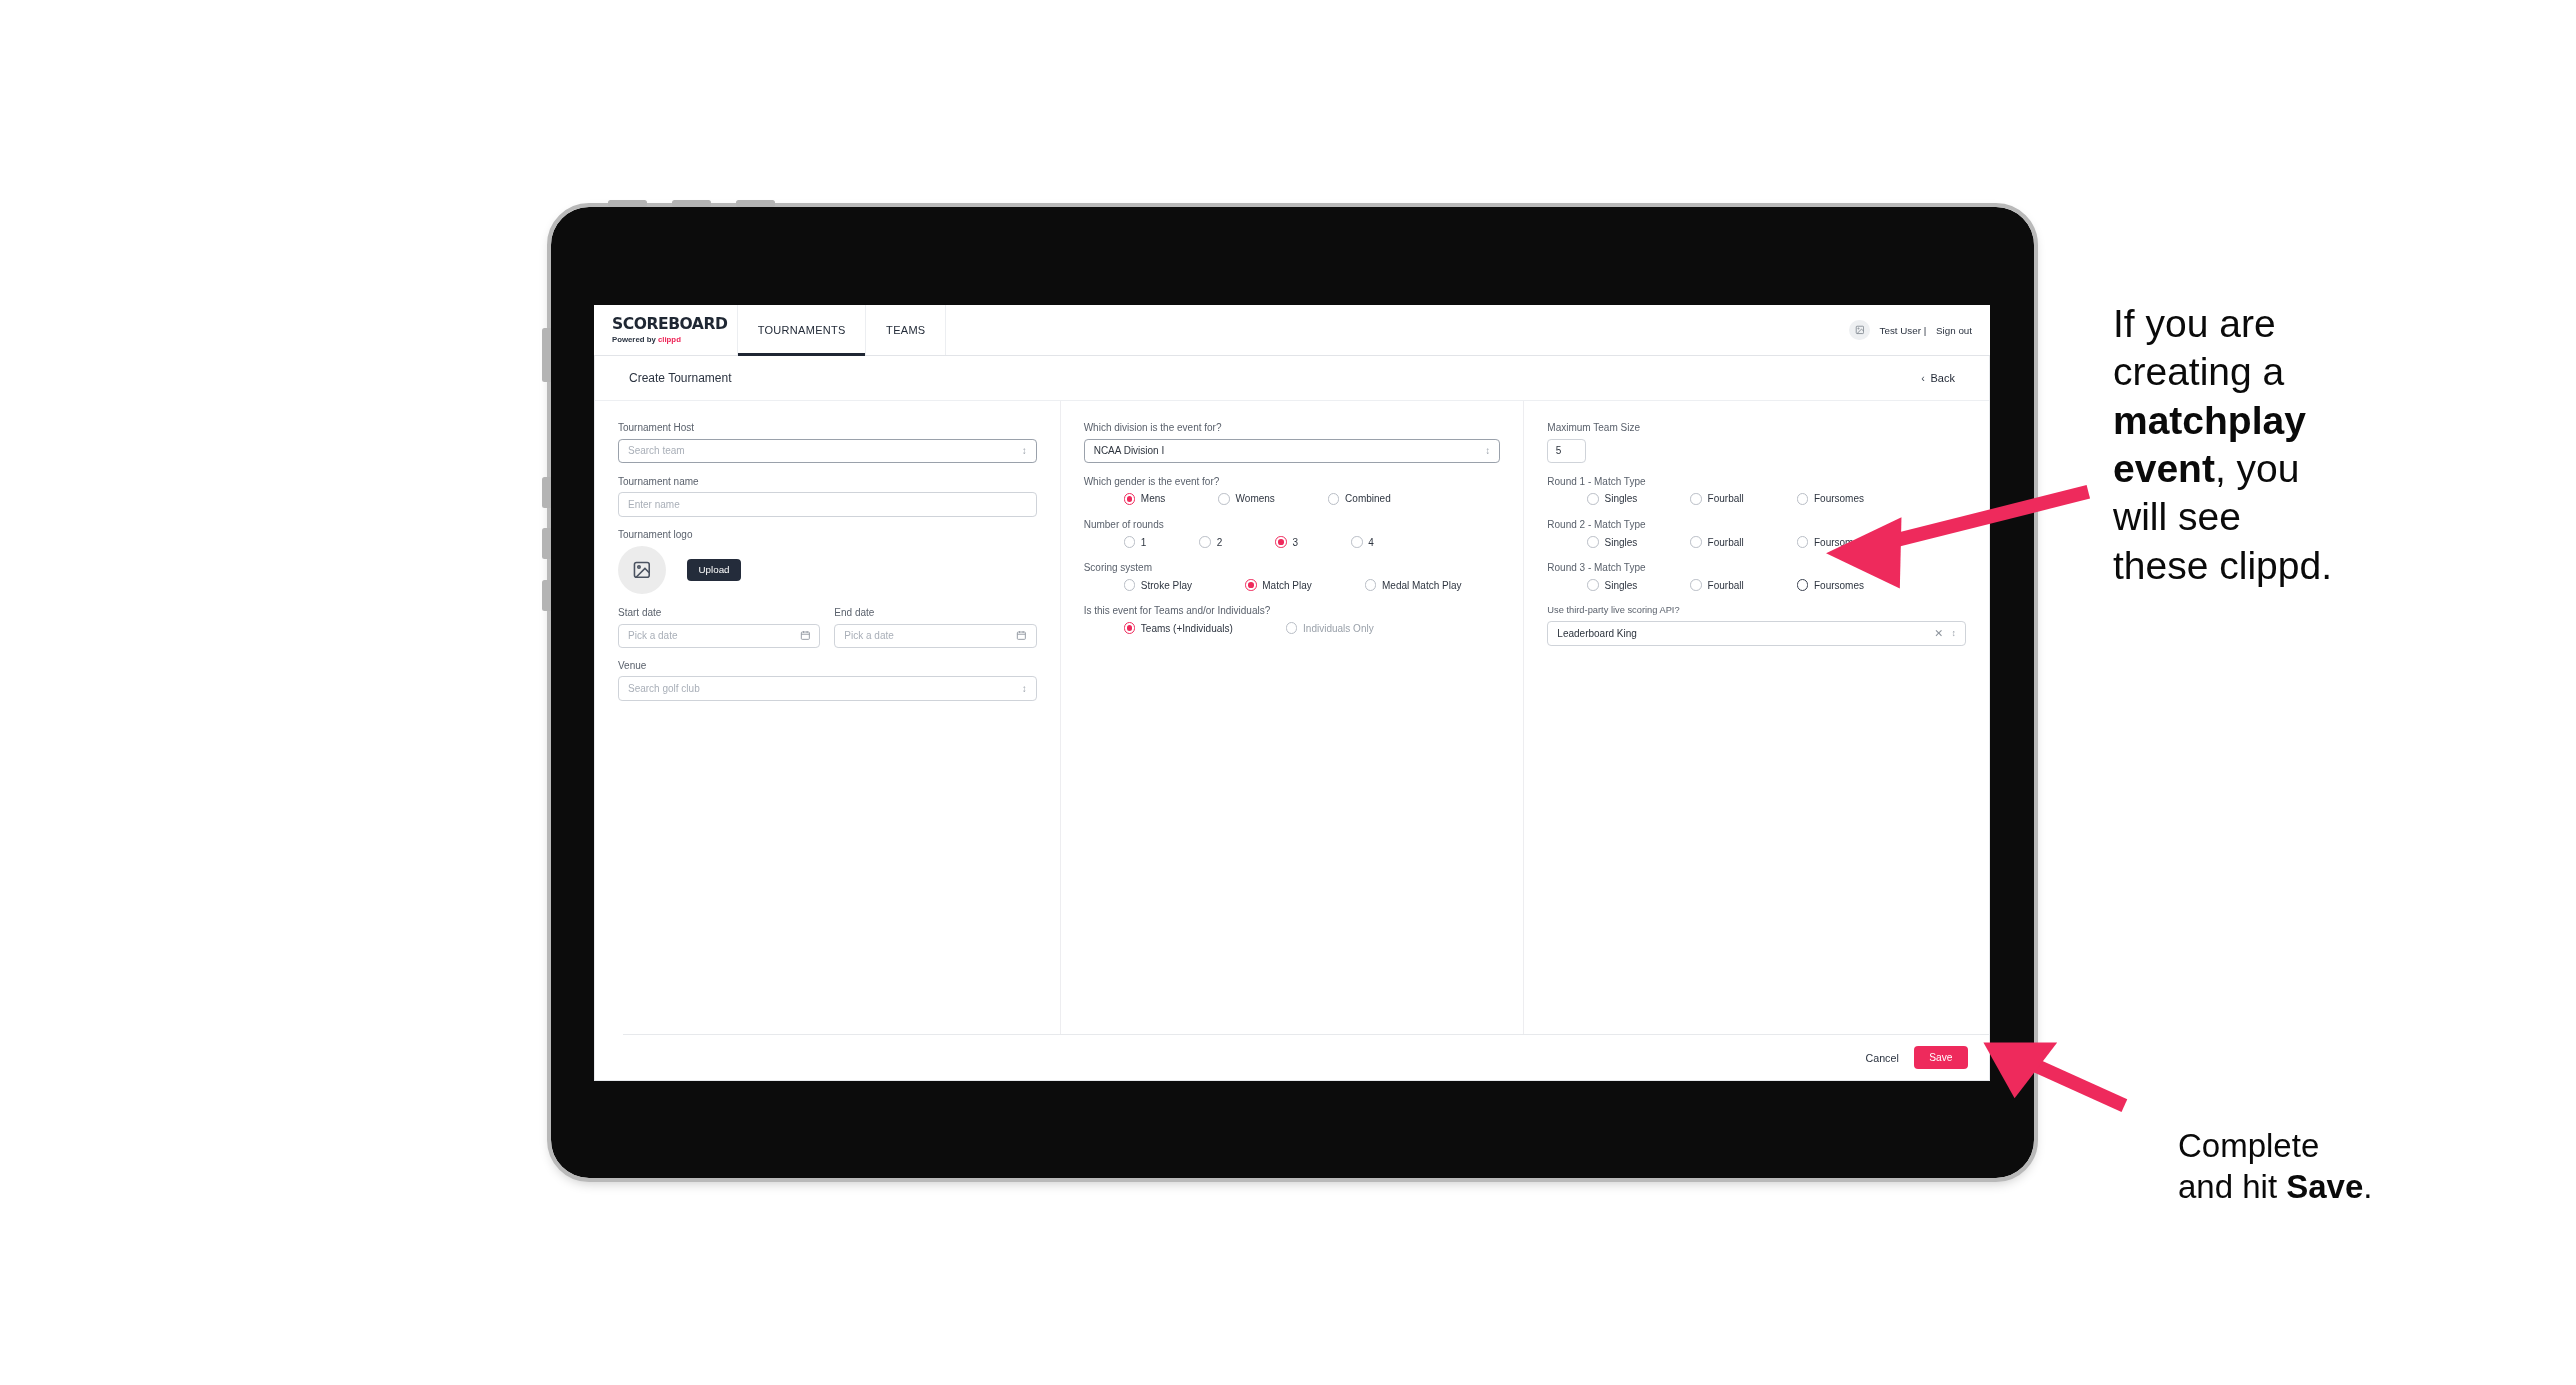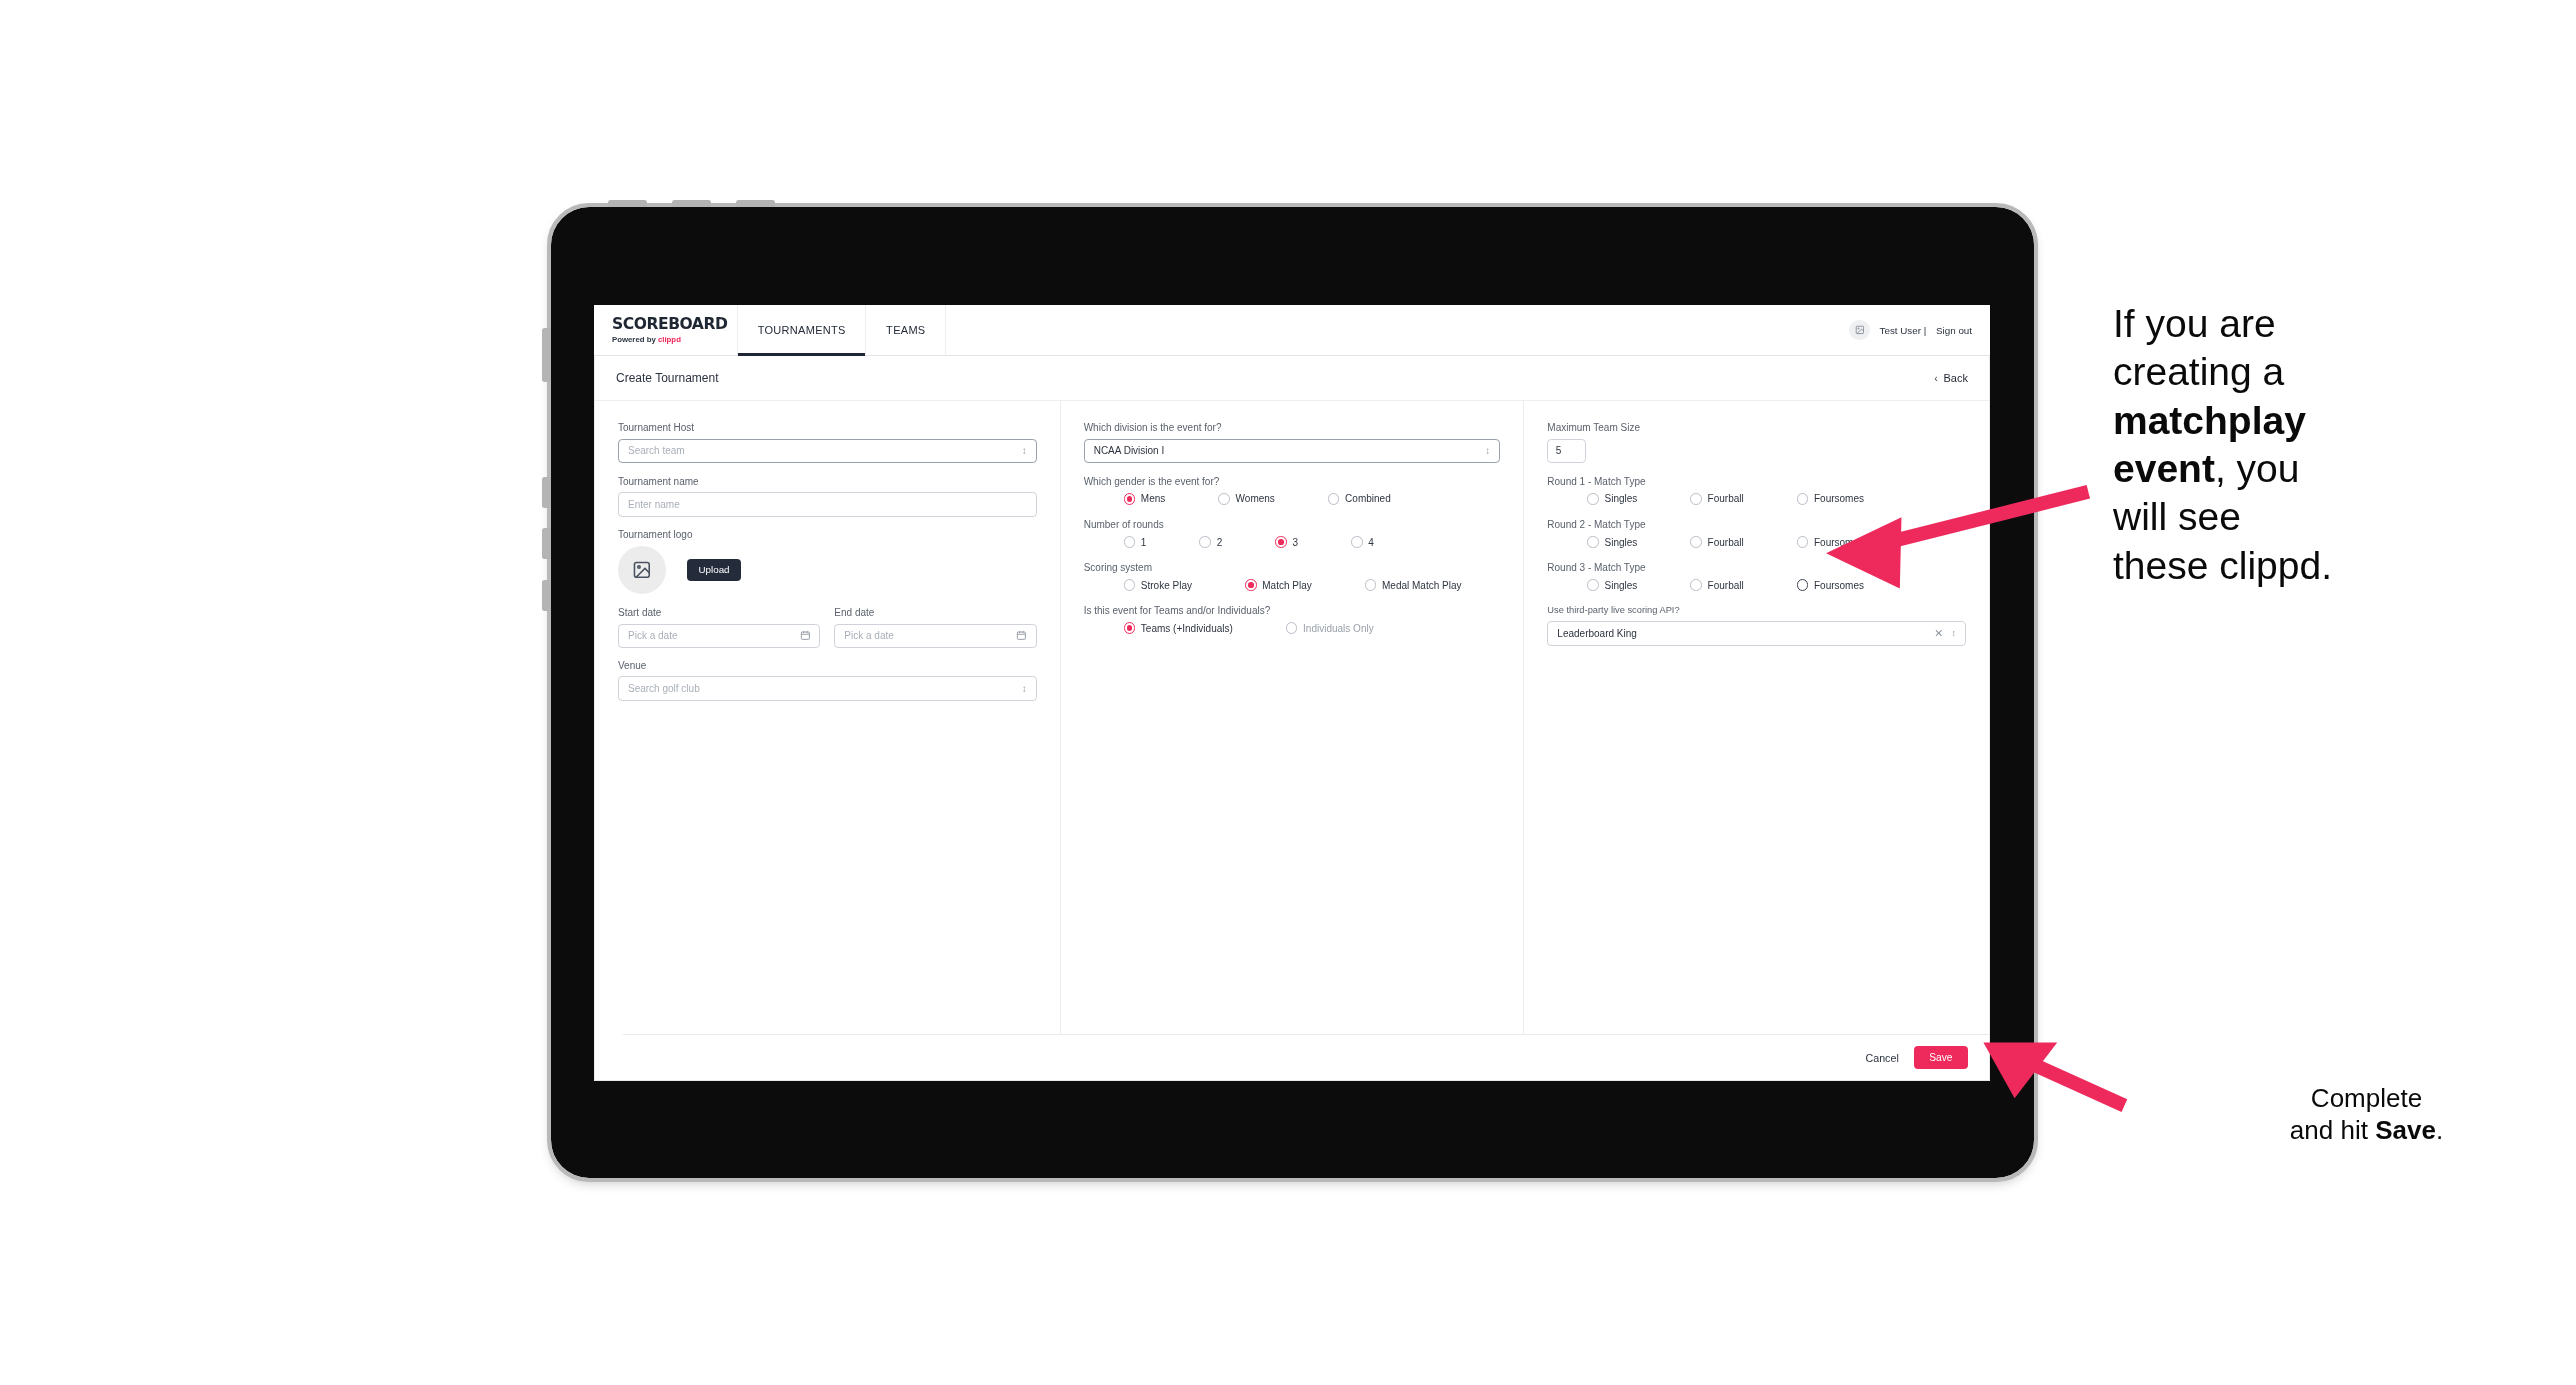--- a/index.html
+++ b/index.html
@@ -112,21 +112,21 @@
   .page {
     height: calc(776px - 51px);
     background:#fff;
     display:flex; flex-direction: column;
     border: 0.8px solid #e7e9ec;
     border-top: none;
   }
   .page-head {
     height: 45px;
     display:flex; align-items:center;
-    padding: 0 21px;
+    padding: 0 34px;
     border-bottom: 0.8px solid #edeff2;
   }
   .page-title { font-size: 12px; color: #2b3340; }
   .back-link {
     margin-left:auto; display:flex; align-items:center; gap:5.7px;
     font-size: 11px; color:#1f2633; cursor:pointer;
   }
   .chev { font-size: 10.7px; color:#414a57; }
 
   .columns {
@@ -219,21 +219,21 @@
   }
 
   
   .anno {
     position: absolute;
     font-family: "Liberation Sans", sans-serif;
     color: #0a0a0a;
     line-height: 1.24;
   }
   .anno-top { left: 2113px; top: 300px; width: 344px; font-size: 39px; }
-  .anno-bottom { left: 2178px; top: 1082px; width: 377px; font-size: 26px; text-align: center; }
+  .anno-bottom { left: 2178px; top: 1126px; width: 377px; font-size: 33px; }
   .anno b { font-weight: 700; }
 
   .arrow-svg { position:absolute; left:0; top:0; width:2576px; height:1386px; pointer-events:none; }
 </style>
 </head>
 <body>
 
 <div class="stage">
 
   <div class="device">

